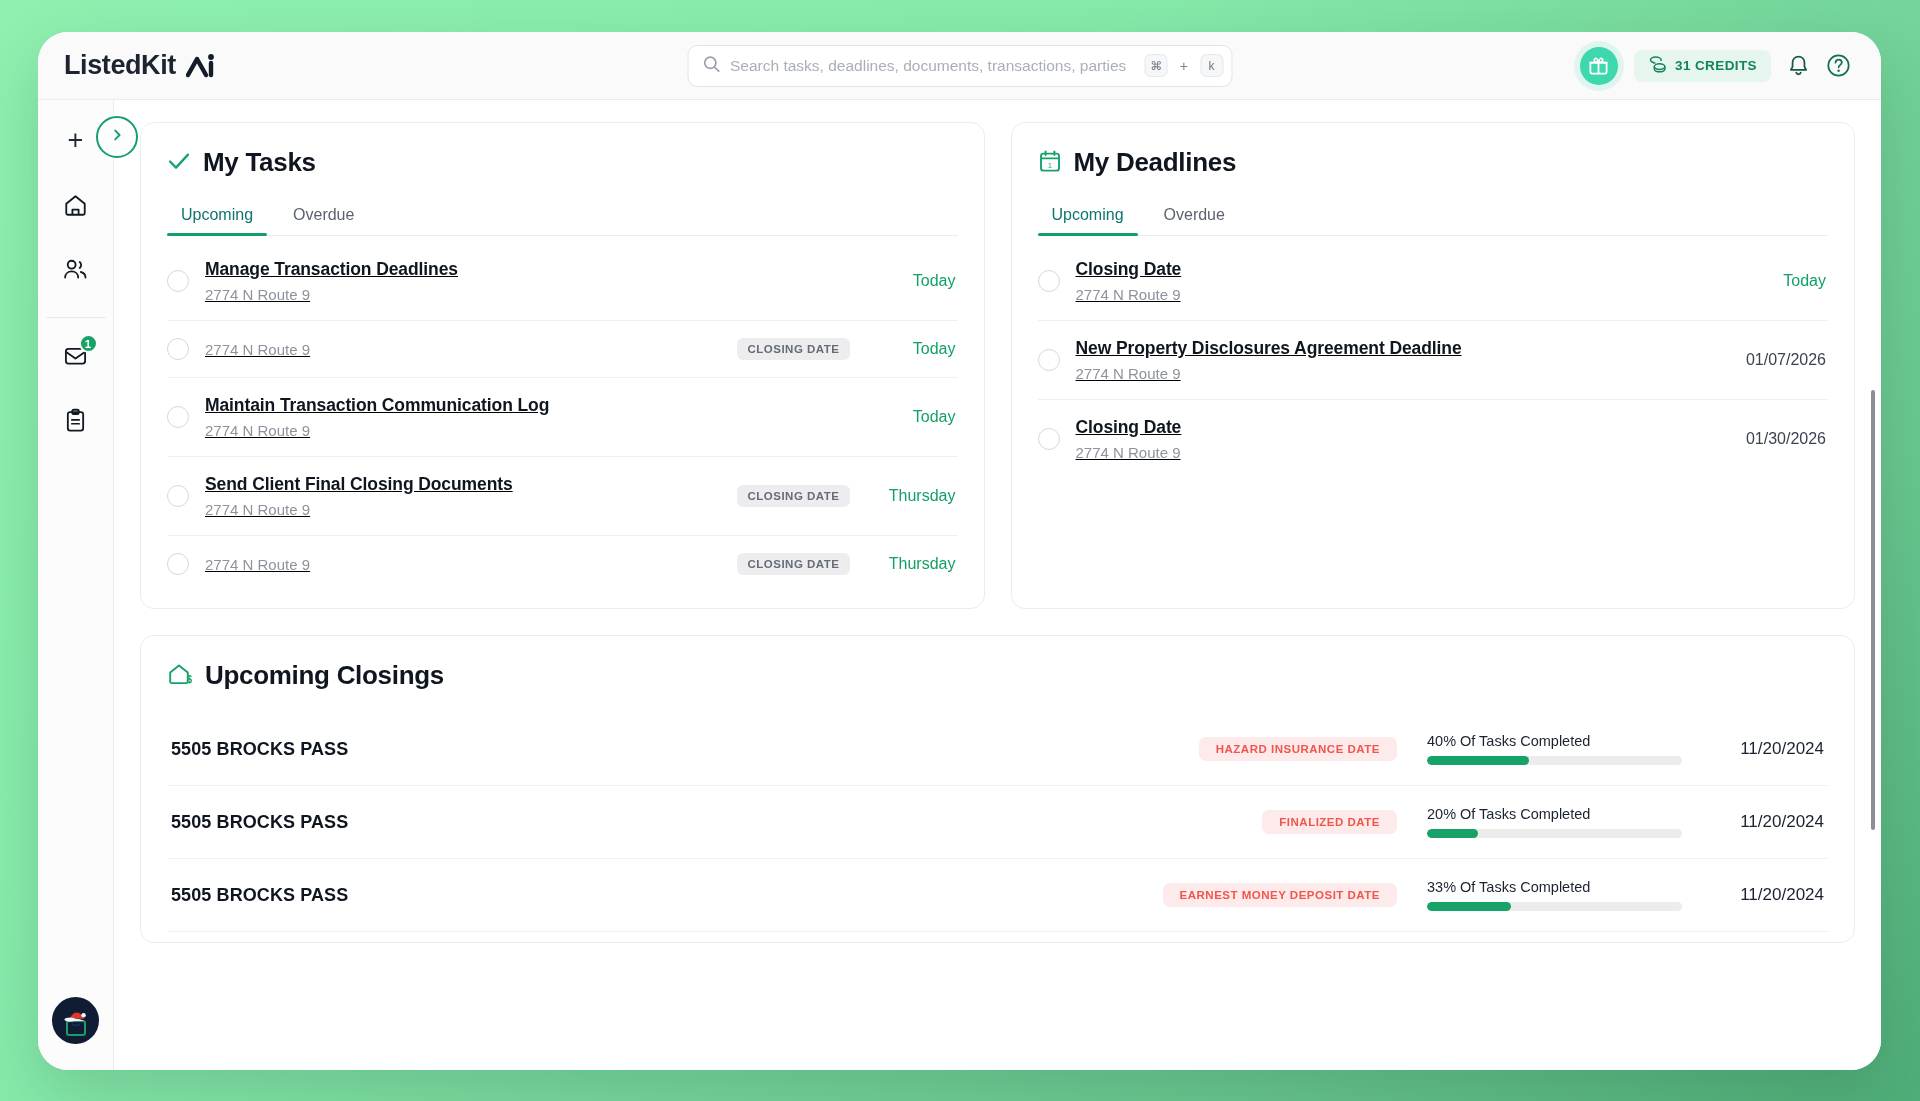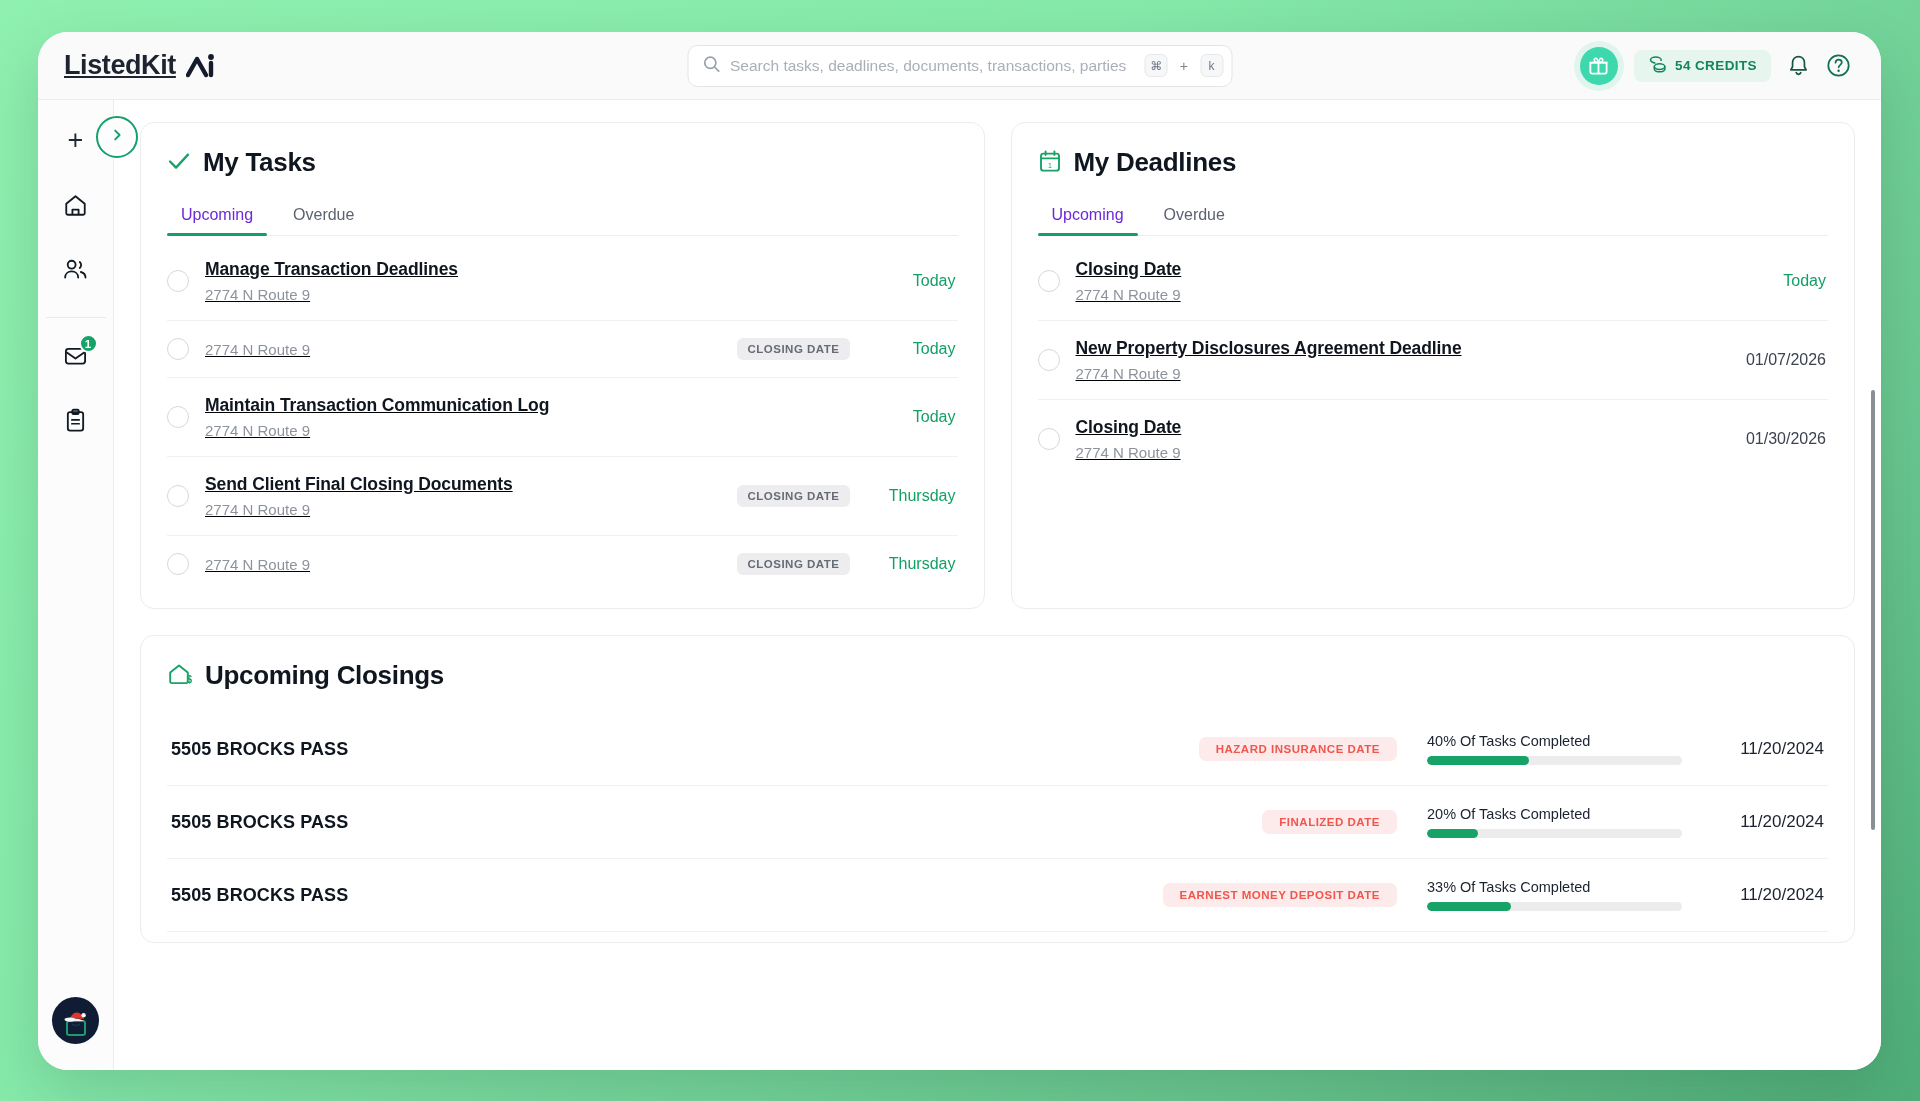--- a/index.html
+++ b/index.html
@@ -39,21 +39,20 @@
     border-bottom: 1px solid #ececec;
     display: flex;
     align-items: center;
     padding: 0 30px 0 26px;
     position: relative;
   }
   .brand {
     display: flex; align-items: center; gap: 10px;
     font-size: 27px; font-weight: 700; color: #1d2430;
     letter-spacing: -.4px;
-    text-decoration: underline;
   }
   .brand-mark { display:flex; align-items:center; }
 
   .search-wrap {
     position: absolute;
     left: 50%;
     transform: translateX(-50%);
     width: 545px;
   }
   .search-box {
@@ -177,21 +176,21 @@
     display:flex; align-items:center; gap: 12px;
     margin-bottom: 22px;
   }
   .card-title { font-size: 26px; font-weight: 700; color:#0f1620; letter-spacing:-.3px; }
 
   .tabs { display:flex; gap: 12px; border-bottom: 1px solid #ededed; margin-bottom: 6px; }
   .tab {
     font-size: 16px; color:#5c6370; padding: 6px 14px 11px;
     cursor:pointer; position:relative; font-family:"Liberation Sans", sans-serif;
   }
-  .tab.active { color:#6d28d9; font-weight: 400; }
+  .tab.active { color:#0f766e; font-weight: 400; }
   .tab.active::after {
     content:""; position:absolute; left:0; right:0; bottom:-1px;
     height:3px; background:#13a066; border-radius:2px;
   }
 
   .list-row {
     display:flex; align-items:center;
     padding: 17px 2px 17px 0;
     border-bottom: 1px solid #f0f0f0;
     gap: 16px;
@@ -300,21 +299,21 @@
       </div>
 
       <div class="credits-pill">
         <span>
           <svg width="19" height="17" viewBox="0 0 20 18">
             <ellipse cx="12.2" cy="11.2" rx="5.6" ry="3" fill="none" stroke="#12855a" stroke-width="1.6"></ellipse>
             <path d="M6.6 11.2 v2.6 c0 1.65 2.5 3 5.6 3 s5.6-1.35 5.6-3 v-2.6" fill="none" stroke="#12855a" stroke-width="1.6"></path>
             <path d="M7.8 7.6 C5 7.1 2.6 5.4 2.6 4.1 C2.6 2.45 5.1 1.1 8.2 1.1 s5.6 1.35 5.6 3 v1.1" fill="none" stroke="#12855a" stroke-width="1.6"></path>
           </svg>
         </span>
-        <span>54 CREDITS</span>
+        <span>31 CREDITS</span>
       </div>
 
       <div class="icon-btn">
         <svg width="23" height="24" viewBox="0 0 24 25">
           <path d="M12 2.6 c-3.6 0-6.2 2.8-6.2 6.3 v4.4 l-1.8 3.2 h16 l-1.8-3.2 V8.9 c0-3.5-2.6-6.3-6.2-6.3Z" fill="none" stroke="#15573f" stroke-width="1.8" stroke-linejoin="round"></path>
           <path d="M9.6 19.4 a2.5 2.5 0 0 0 4.8 0" fill="none" stroke="#15573f" stroke-width="1.8" stroke-linecap="round"></path>
         </svg>
       </div>
 
       <div class="icon-btn">

